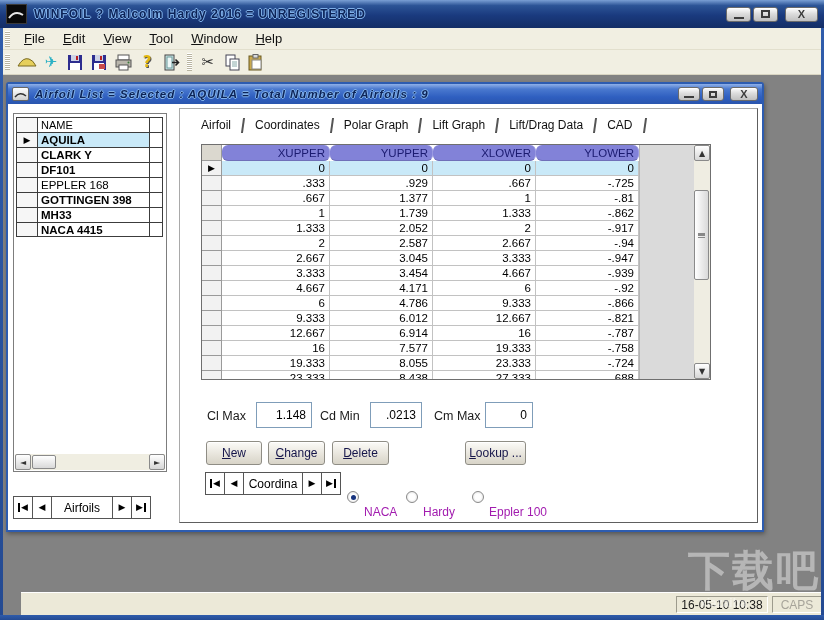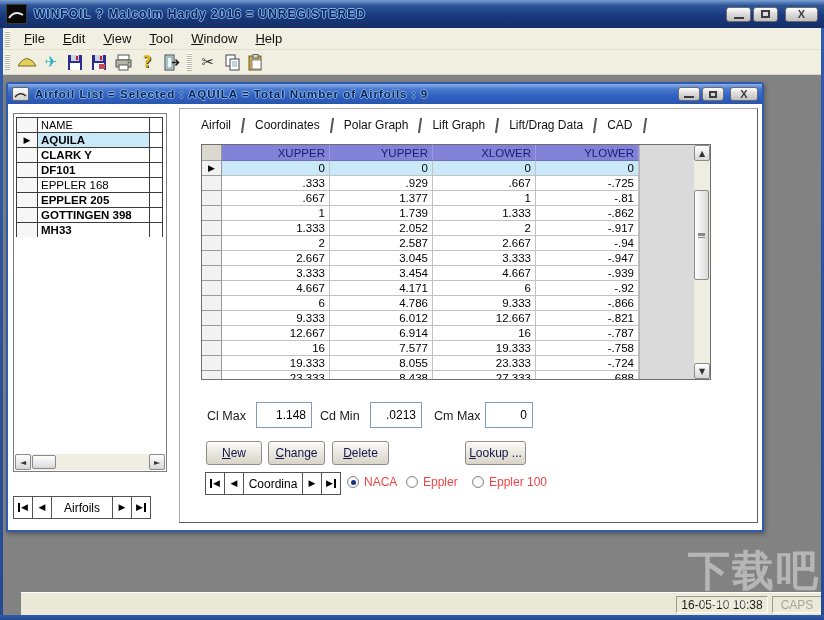--- a/index.html
+++ b/index.html
@@ -41,21 +41,21 @@
   .mdi{position:absolute;left:3px;top:75px;width:818px;height:517px;background:#828282;}
 
   
   .child{position:absolute;left:3px;top:7px;width:758px;height:450px;
     border:2px solid #2d5cb0;border-radius:3px 3px 0 0;background:#fff;box-shadow:1px 2px 4px rgba(0,0,0,.35);}
   .child-titlebar{height:20px;background:linear-gradient(#8fb0e8 0%,#4a79cf 25%,#2f5fc0 65%,#2a55ae 100%);
     display:flex;align-items:center;padding:0 4px;}
   .child-icon{width:17px;height:14px;border:1px solid #666;border-radius:2px;margin-right:6px;
     background:linear-gradient(#fff,#cfcfcf);display:flex;align-items:center;justify-content:center;}
   .child-title{font-size:11.5px;font-weight:bold;letter-spacing:1px;color:#0d2357;
-    text-shadow:-1px 0 0 #7fb0e8,1px 0 0 #7fb0e8,0 -1px 0 #7fb0e8,0 1px 0 #7fb0e8;white-space:nowrap;}
+    text-shadow:-1px 0 0 #7fb0e8,1px 0 0 #7fb0e8,0 -1px 0 #7fb0e8,0 1px 0 #7fb0e8;white-space:nowrap;font-style:italic;}
   .cwbtn{width:22px;height:14px;}
   .cwbtn.close{width:28px;margin-left:4px;}
   .child-client{position:relative;width:100%;height:394px;background:#fff;}
 
   
   .list-panel{position:absolute;left:5px;top:9px;width:154px;height:359px;background:#fff;
     border:1px solid #7d7d7d;overflow:hidden;}
   .ltable{position:absolute;left:2px;top:3px;width:150px;}
   .lrow{display:flex;height:15px;}
   .lcell-sel{width:22px;border:1px solid #3c3c3c;border-bottom:none;background:#f6f6f6;
@@ -95,21 +95,21 @@
   
   .grid{position:absolute;left:21px;top:35px;width:510px;height:236px;border:1px solid #6f6f6f;
     display:flex;overflow:hidden;background:#fff;}
   .gcols{width:437px;}
   .grow{display:flex;height:15px;}
   .grow.ghead{height:16px;}
   .gsel{width:20px;background:#f2f2f2;border-right:1px solid #9a9a9a;border-bottom:1px solid #9a9a9a;
     display:flex;align-items:center;justify-content:center;font-size:9px;color:#000;flex:none;}
   .ghead .gsel{background:#dbd8cf;}
   .gh{background:#8282d8;color:#1b1b70;font-size:11.5px;text-align:right;padding:2px 4px 0 0;
-    border-right:1px solid #9a9ae2;border-bottom:1px solid #6f6fb8;flex:none;}
+    border-right:1px solid #9a9ae2;border-bottom:1px solid #6f6fb8;flex:none;border-radius:6px;}
   .gc{font-size:11.5px;color:#000;text-align:right;padding:1px 4px 0 0;background:#fff;
     border-right:1px solid #c2c2c2;border-bottom:1px solid #c2c2c2;flex:none;white-space:nowrap;}
   .grow.selrow .gc{background:#c9e9f8;}
   .w1{width:108px;} .w2{width:103px;} .w3{width:103px;} .w4{width:103px;}
   .gfill{flex:1;background:#dadada;border-left:1px solid #b5b5b5;}
   .vscroll{width:16px;background:#efede2;position:relative;flex:none;}
   .vscroll .sbtn{position:absolute;left:0;width:16px;}
   .vthumb{position:absolute;left:0;top:45px;width:15px;height:90px;border:1px solid #8a8a8a;border-radius:2px;
     background:linear-gradient(90deg,#fff,#d9d9d9);display:flex;align-items:center;justify-content:center;}
   .vthumb .gripline{width:7px;height:5px;border-top:1px solid #888;border-bottom:1px solid #888;
@@ -120,21 +120,21 @@
   .fieldbox{position:absolute;top:293px;height:26px;border:1px solid #7f9db9;background:#fff;
     font-size:12px;color:#000;text-align:right;padding:5px 5px 0 0;}
   .pbtn{position:absolute;top:332px;height:24px;border:1px solid #8f8d85;border-radius:3px;
     background:linear-gradient(#fcfbf8,#e6e3da 60%,#d8d4c8);font-size:12px;color:#15154a;
     display:flex;align-items:center;justify-content:center;box-shadow:inset 0 1px 0 #fff;}
   .coordnav{position:absolute;left:25px;top:363px;}
   .radio{position:absolute;top:366px;display:flex;align-items:center;gap:5px;}
   .rcirc{width:12px;height:12px;border-radius:50%;border:1px solid #8a8a8a;
     background:radial-gradient(#ffffff 40%,#dcdcdc);position:relative;flex:none;}
   .radio.sel .rcirc:after{content:"";position:absolute;left:3px;top:3px;width:5px;height:5px;border-radius:50%;background:#16337e;}
-  .rlabel{font-size:12px;color:#ef4444;white-space:nowrap;}
+  .rlabel{font-size:12px;color:#a21caf;white-space:nowrap;margin-top:30px;}
 
   
   .statusbar{position:absolute;left:21px;top:592px;width:818px;height:23px;background:#ece9d8;
     border-top:1px solid #fff;}
   .scell{position:absolute;top:3px;height:17px;border:1px solid;border-color:#9d9b8d #fff #fff #9d9b8d;
     font-size:12px;color:#1a1a1a;display:flex;align-items:center;justify-content:center;}
   .scell.dim{color:#a7a49a;}
   .sizegrip{position:absolute;right:2px;bottom:2px;width:13px;height:13px;}
   .sizegrip i{position:absolute;width:3px;height:3px;background:#b5b2a4;box-shadow:-1px -1px 0 #fff;}
 
@@ -292,31 +292,31 @@
                 <div class="lcell-name">DF101</div>
                 <div class="lcell-extra"></div>
               </div>
               <div class="lrow">
                 <div class="lcell-sel"></div>
                 <div class="lcell-name" style="font-weight: normal;">EPPLER 168</div>
                 <div class="lcell-extra"></div>
               </div>
               <div class="lrow">
                 <div class="lcell-sel"></div>
-                <div class="lcell-name">EPPLER 205</div>
-                <div class="lcell-extra"></div>
-              </div>
-              <div class="lrow">
-                <div class="lcell-sel"></div>
                 <div class="lcell-name">GOTTINGEN 398</div>
                 <div class="lcell-extra"></div>
               </div>
               <div class="lrow">
                 <div class="lcell-sel"></div>
                 <div class="lcell-name">MH33</div>
+                <div class="lcell-extra"></div>
+              </div>
+              <div class="lrow last">
+                <div class="lcell-sel"></div>
+                <div class="lcell-name">NACA 4415</div>
                 <div class="lcell-extra"></div>
               </div>
             </div>
           <div class="hscroll">
             <div class="sbtn">◄</div>
             <div class="hthumb"></div>
             <div class="hspacer"></div>
             <div class="sbtn">►</div>
           </div>
         </div>
@@ -510,21 +510,21 @@
                 <i class="vbar"></i>
               </div>
           </div>
 
           <div class="radio sel" style="left:167px;">
             <span class="rcirc"></span>
             <span class="rlabel">NACA</span>
           </div>
           <div class="radio" style="left:226px;">
             <span class="rcirc"></span>
-            <span class="rlabel">Eppler</span>
+            <span class="rlabel">Hardy</span>
           </div>
           <div class="radio" style="left:292px;">
             <span class="rcirc"></span>
             <span class="rlabel">Eppler 100</span>
           </div>
 
         </div>
       </div>
     </div>
   </div>

